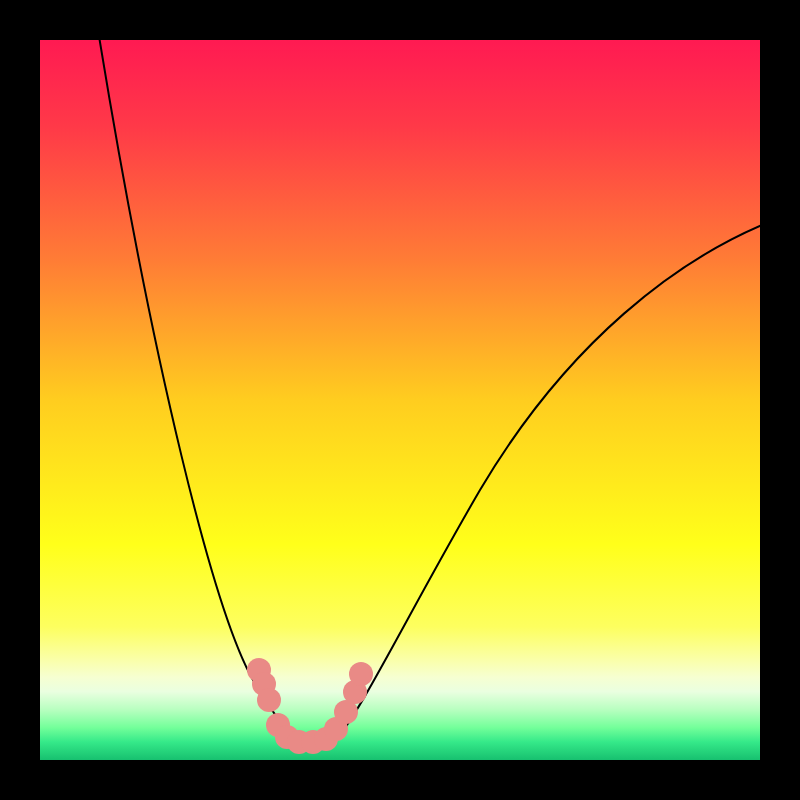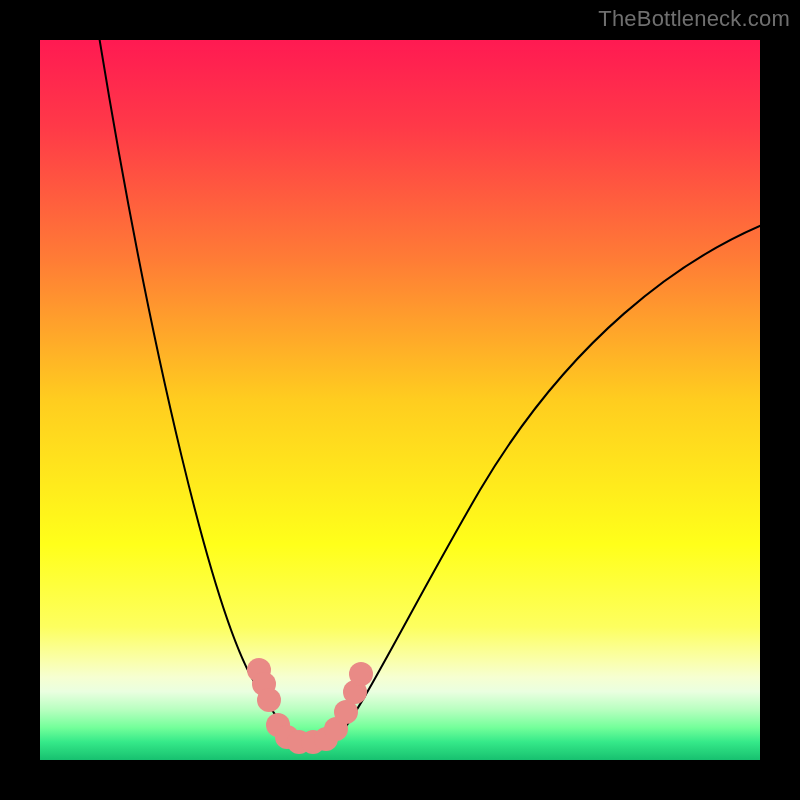--- a/index.html
+++ b/index.html
@@ -40,21 +40,20 @@
   }
   svg {
     display: block;
   }
 </style>
 </head>
 <body>
 
 <div class="frame">
 
-  <div class="watermark">TheBottleneck.com</div>
 
   <div class="plot-area">
     <svg id="chart-svg" width="720" height="720" viewBox="0 0 720 720">
       <defs>
         <linearGradient id="bg-grad" x1="0" y1="0" x2="0" y2="1">
             <stop offset="0%" stop-color="#ff1a52"></stop>
             <stop offset="12%" stop-color="#ff3948"></stop>
             <stop offset="30%" stop-color="#ff7a36"></stop>
             <stop offset="50%" stop-color="#ffcd1f"></stop>
             <stop offset="70%" stop-color="#ffff1a"></stop>

